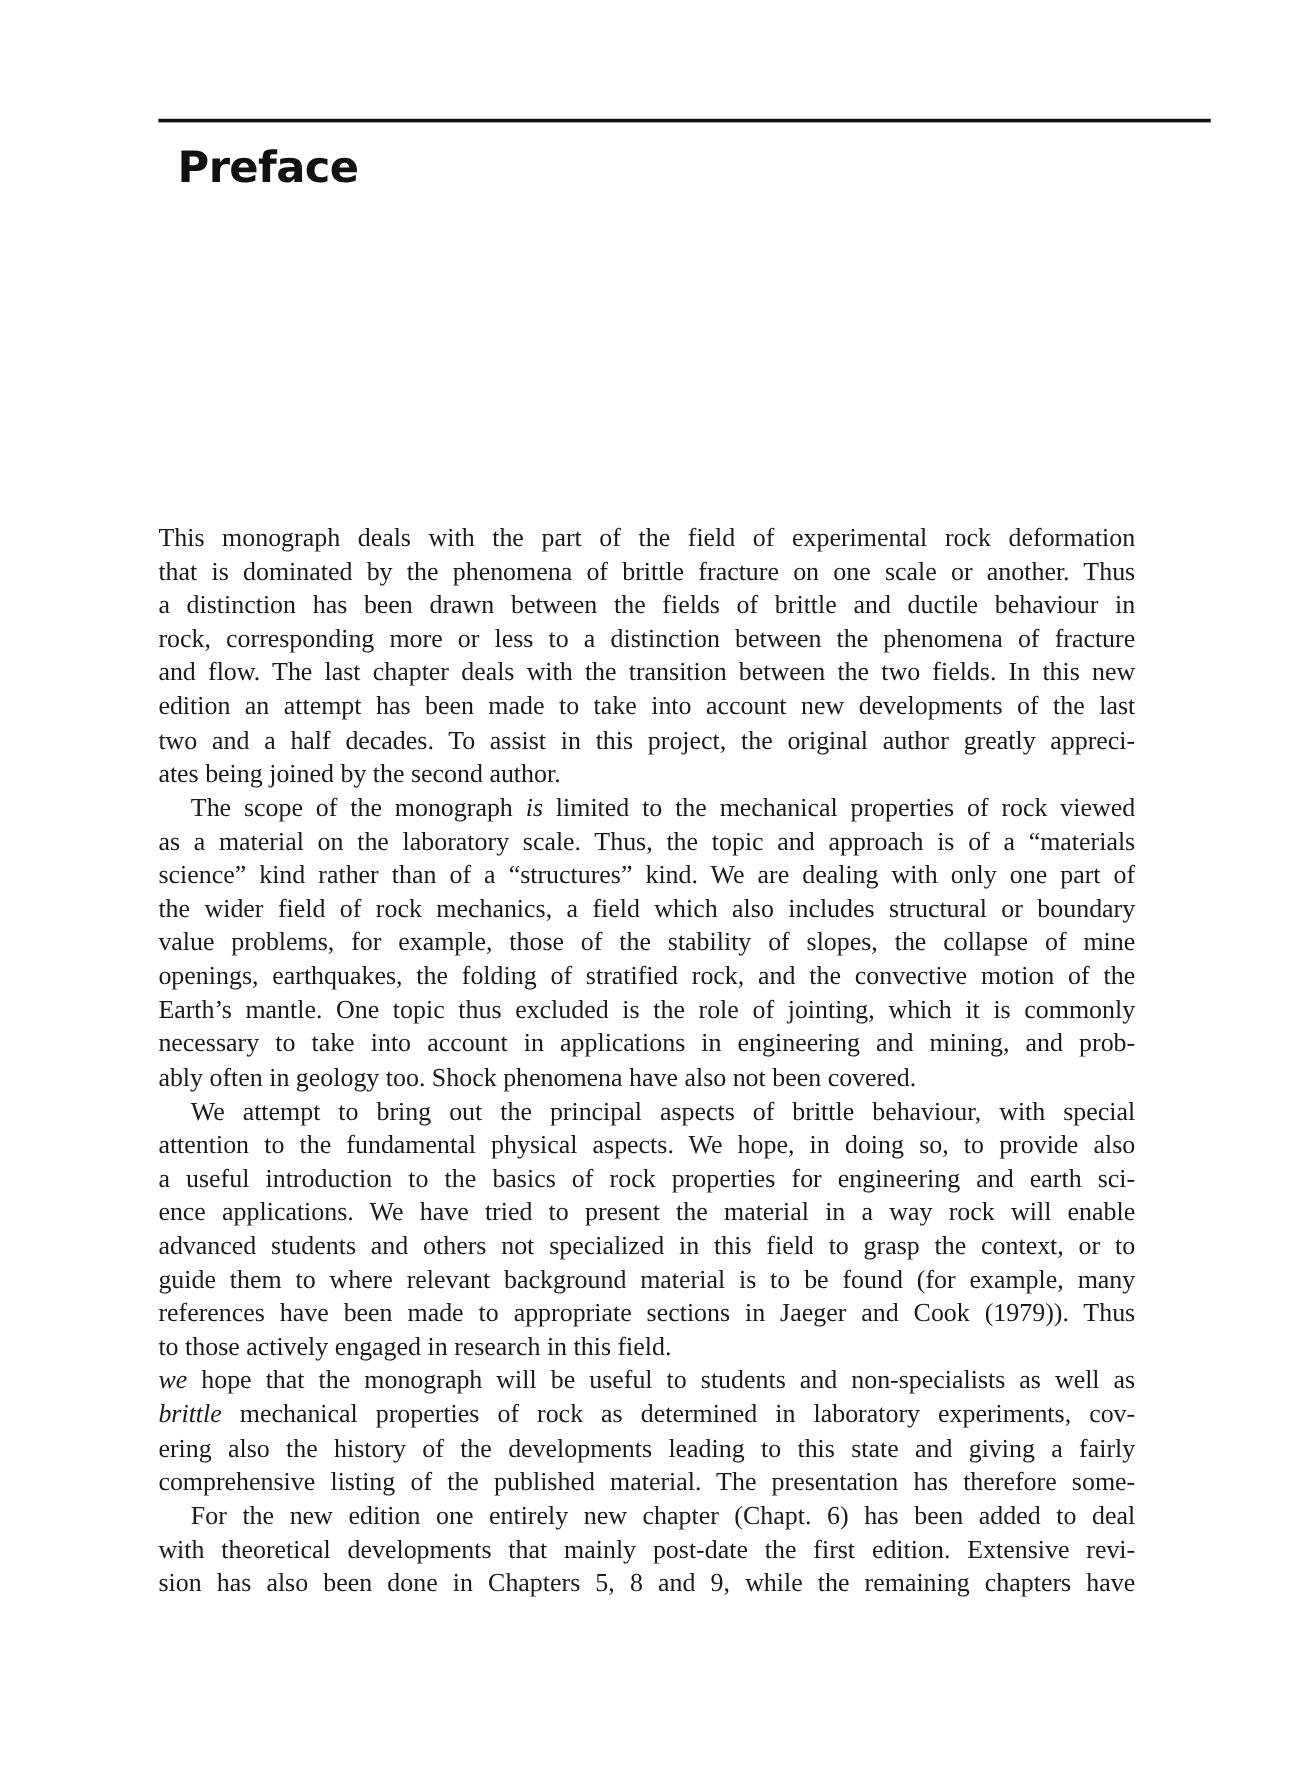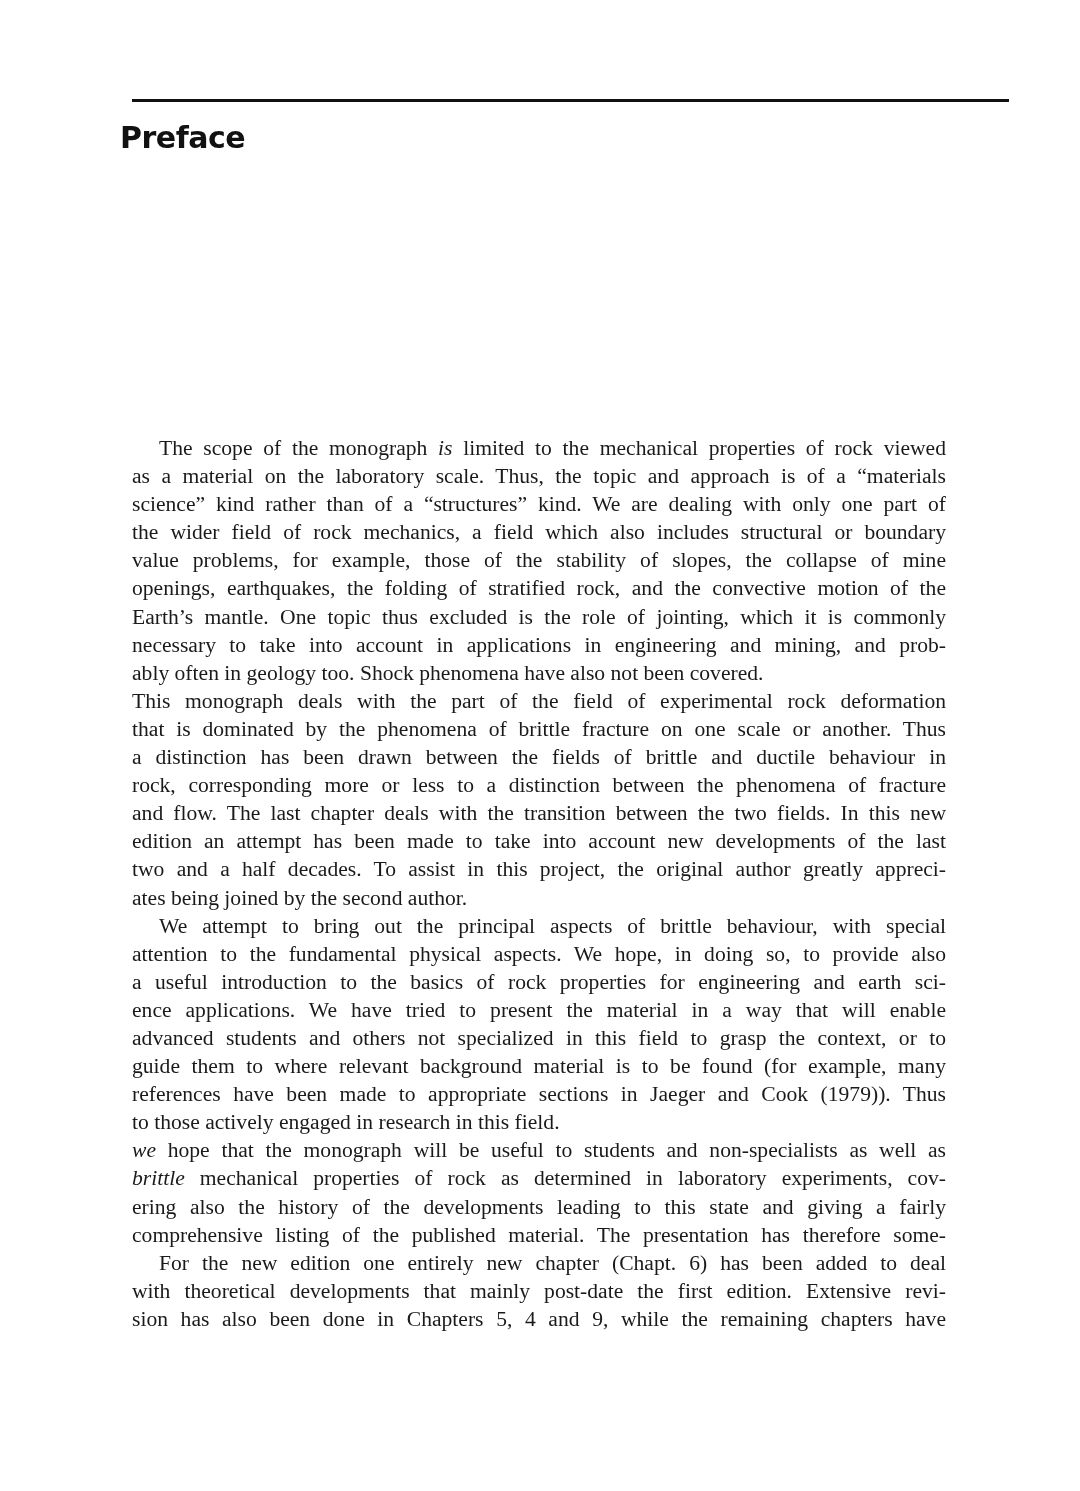--- a/index.html
+++ b/index.html
@@ -2,23 +2,23 @@
 <html><head>
 <meta charset="utf-8">
 <style>
   html, body { margin: 0; padding: 0; background: #ffffff; }
   body { width: 1080px; height: 1491px; position: relative; overflow: hidden; }
   .rule {
     position: absolute; left: 132px; top: 99px; width: 877px; height: 3px;
     background: #111111;
   }
   .title {
-    position: absolute; left: 120px; top: 120px;
+    position: absolute; left: 148px; top: 120px;
     font-family: "DejaVu Sans", sans-serif; font-weight: bold;
-    font-size: 30px; color: #111111; letter-spacing: -0.5px; margin: 0;
+    font-size: 36px; color: #111111; letter-spacing: -0.5px; margin: 0;
   }
   .body-text {
     position: absolute; left: 132px; top: 434px; width: 814px;
     font-family: "Liberation Serif", serif; font-size: 21.6px;
     line-height: 28.1px; color: #1a1a1a;
     text-align: justify; hyphens: manual;
   }
   .line { display: block; text-align: justify; text-align-last: justify; white-space: nowrap; overflow: visible; }
   .line.last { text-align-last: left; }
   .line.indent { padding-left: 27px; }
@@ -26,58 +26,58 @@
 </style>
 </head>
 <body>
 
 <div class="rule"></div>
 <h1 class="title">Preface</h1>
 
 <div class="body-text">
 
   <div>
+    <span class="line">This monograph deals with the part of the field of experimental rock deformation</span>
+    <span class="line">that is dominated by the phenomena of brittle fracture on one scale or another. Thus</span>
+    <span class="line">a distinction has been drawn between the fields of brittle and ductile behaviour in</span>
+    <span class="line">rock, corresponding more or less to a distinction between the phenomena of fracture</span>
+    <span class="line">and flow. The last chapter deals with the transition between the two fields. In this new</span>
+    <span class="line">edition an attempt has been made to take into account new developments of the last</span>
+    <span class="line">two and a half decades. To assist in this project, the original author greatly appreci-</span>
+    <span class="line last">ates being joined by the second author.</span>
+  </div>
+
+  <div>
     <span class="line indent"><span>The scope of the monograph </span><em>is</em><span> limited to the mechanical properties of rock viewed</span></span>
     <span class="line">as a material on the laboratory scale. Thus, the topic and approach is of a “materials</span>
     <span class="line">science” kind rather than of a “structures” kind. We are dealing with only one part of</span>
     <span class="line">the wider field of rock mechanics, a field which also includes structural or boundary</span>
     <span class="line">value problems, for example, those of the stability of slopes, the collapse of mine</span>
     <span class="line">openings, earthquakes, the folding of stratified rock, and the convective motion of the</span>
     <span class="line">Earth’s mantle. One topic thus excluded is the role of jointing, which it is commonly</span>
     <span class="line">necessary to take into account in applications in engineering and mining, and prob-</span>
     <span class="line last">ably often in geology too. Shock phenomena have also not been covered.</span>
   </div>
 
   <div>
-    <span class="line">This monograph deals with the part of the field of experimental rock deformation</span>
-    <span class="line">that is dominated by the phenomena of brittle fracture on one scale or another. Thus</span>
-    <span class="line">a distinction has been drawn between the fields of brittle and ductile behaviour in</span>
-    <span class="line">rock, corresponding more or less to a distinction between the phenomena of fracture</span>
-    <span class="line">and flow. The last chapter deals with the transition between the two fields. In this new</span>
-    <span class="line">edition an attempt has been made to take into account new developments of the last</span>
-    <span class="line">two and a half decades. To assist in this project, the original author greatly appreci-</span>
-    <span class="line last">ates being joined by the second author.</span>
-  </div>
-
-  <div>
     <span class="line indent">We attempt to bring out the principal aspects of brittle behaviour, with special</span>
     <span class="line">attention to the fundamental physical aspects. We hope, in doing so, to provide also</span>
     <span class="line">a useful introduction to the basics of rock properties for engineering and earth sci-</span>
-    <span class="line">ence applications. We have tried to present the material in a way that will enable</span>
+    <span class="line">ence applications. We have tried to present the material in a way rock will enable</span>
     <span class="line">advanced students and others not specialized in this field to grasp the context, or to</span>
     <span class="line">guide them to where relevant background material is to be found (for example, many</span>
     <span class="line">references have been made to appropriate sections in Jaeger and Cook (1979)). Thus</span>
     <span class="line last">to those actively engaged in research in this field.</span>
     <span class="line"><em>we</em><span> hope that the monograph will be useful to students and non-specialists as well as</span></span>
   </div>
 
   <div>
     <span class="line"><em>brittle</em><span> mechanical properties of rock as determined in laboratory experiments, cov-</span></span>
     <span class="line">ering also the history of the developments leading to this state and giving a fairly</span>
     <span class="line">comprehensive listing of the published material. The presentation has therefore some-</span>
   </div>
 
   <div>
     <span class="line indent">For the new edition one entirely new chapter (Chapt. 6) has been added to deal</span>
     <span class="line">with theoretical developments that mainly post-date the first edition. Extensive revi-</span>
-    <span class="line">sion has also been done in Chapters 5, 4 and 9, while the remaining chapters have</span>
+    <span class="line">sion has also been done in Chapters 5, 8 and 9, while the remaining chapters have</span>
   </div>
 </div>
 
 </body></html>

